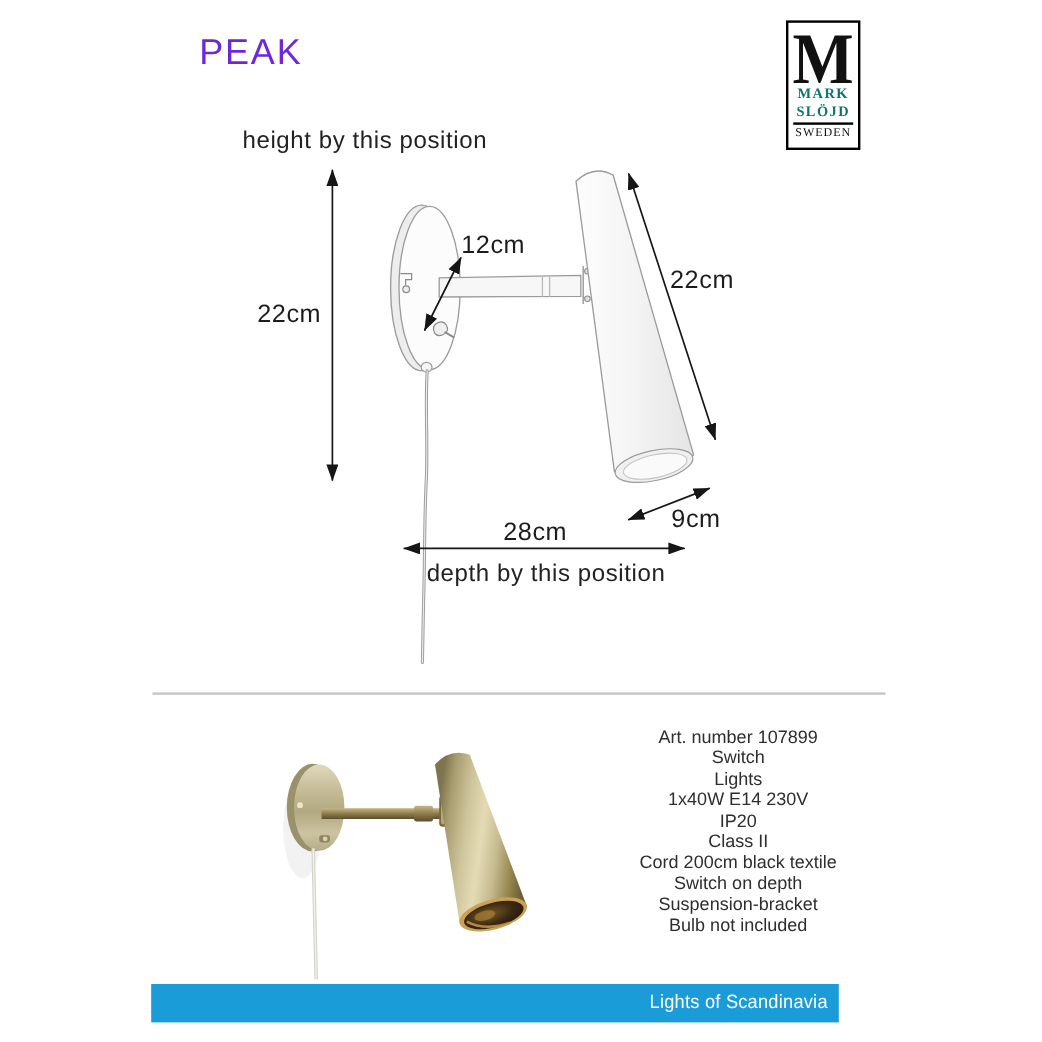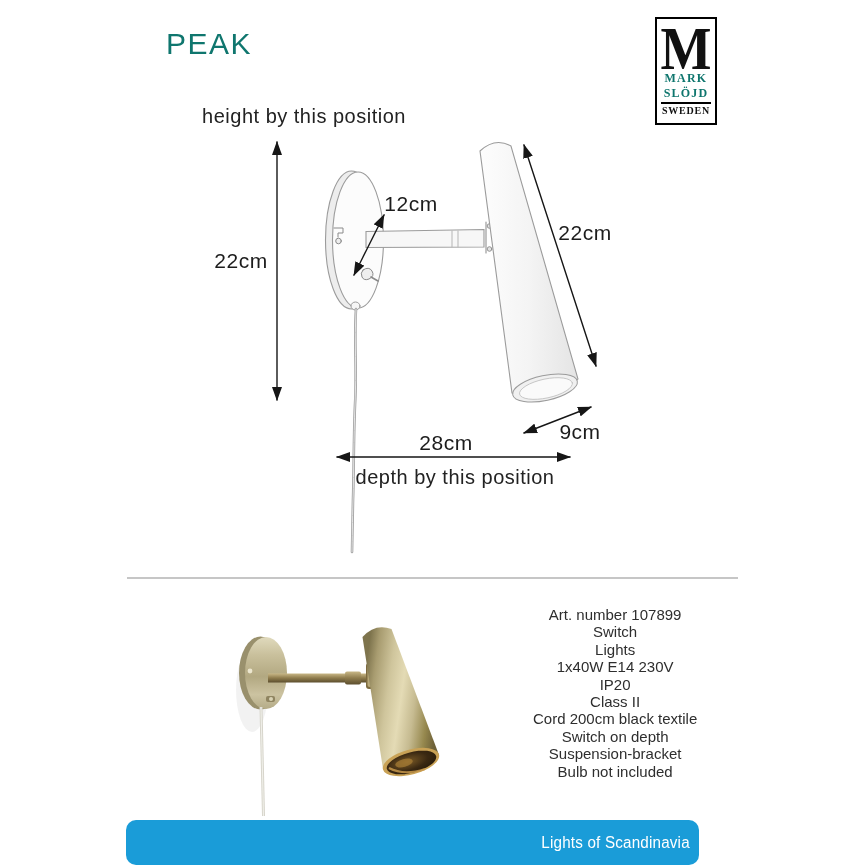--- a/index.html
+++ b/index.html
@@ -4,54 +4,54 @@
 <style>
   html,body{margin:0;padding:0;}
   body{
     width:868px;height:868px;position:relative;background:#ffffff;
     font-family:"Liberation Sans", sans-serif;overflow:hidden;
     -webkit-font-smoothing:antialiased;
   }
   
   .page-title{
     position:absolute;left:166px;top:27px;
-    font-size:30px;letter-spacing:1.5px;color:#0f766e;font-weight:400;
+    font-size:30px;letter-spacing:1.5px;color:#6d28d9;font-weight:400;
   }
   .logo-box{
     position:absolute;left:655px;top:17px;width:62px;height:108px;
     border:2px solid #000;box-sizing:border-box;background:#fff;
     display:flex;flex-direction:column;align-items:center;justify-content:flex-start;
     padding-top:2px;
   }
   .logo-m{
     font-family:"Liberation Serif", serif;font-weight:bold;font-size:54px;
     line-height:50px;color:#111;transform:scaleY(1.12);transform-origin:center top;
   }
   .logo-word{
     font-family:"Liberation Serif", serif;font-weight:bold;color:#0f766e;
     font-size:12px;line-height:14.5px;letter-spacing:1.2px;white-space:nowrap;
   }
   .logo-rule{width:50px;border-top:2px solid #000;margin:2px 0 1px 0;}
   .logo-sweden{
-    font-family:"Liberation Serif", serif;font-weight:bold;color:#111;
+    font-family:"Liberation Serif", serif;font-weight:normal;color:#111;
     font-size:10px;line-height:12px;letter-spacing:0.8px;white-space:nowrap;
   }
   
   .scene{position:absolute;left:0;top:0;width:868px;height:868px;}
   .dim-text{font-family:"Liberation Sans",sans-serif;font-size:21px;fill:#1c1c1c;letter-spacing:0.5px;}
   .note-text{font-family:"Liberation Sans",sans-serif;font-size:20px;fill:#222;letter-spacing:0.5px;}
   
   .divider{position:absolute;left:127px;top:577px;width:611px;height:2px;background:#c6c6c6;}
   
   .specs{position:absolute;left:533px;top:606px;color:#2e2e2e;font-size:15px;line-height:17.4px;text-align:center;}
   .specs div{white-space:nowrap;}
   
   .footer-bar{
-    position:absolute;left:126px;top:820px;width:573px;height:45px;
-    background:#1a9cd8;display:flex;align-items:center;justify-content:flex-end;border-radius:10px;
+    position:absolute;left:126px;top:820px;width:573px;height:32px;
+    background:#1a9cd8;display:flex;align-items:center;justify-content:flex-end;
   }
   .footer-brand{
     color:#ffffff;font-size:16px;padding-right:10px;letter-spacing:0.2px;
     transform:scaleX(0.95);transform-origin:right center;white-space:nowrap;
   }
 </style>
 </head>
 <body>
 
 <div class="page-title">PEAK</div>

